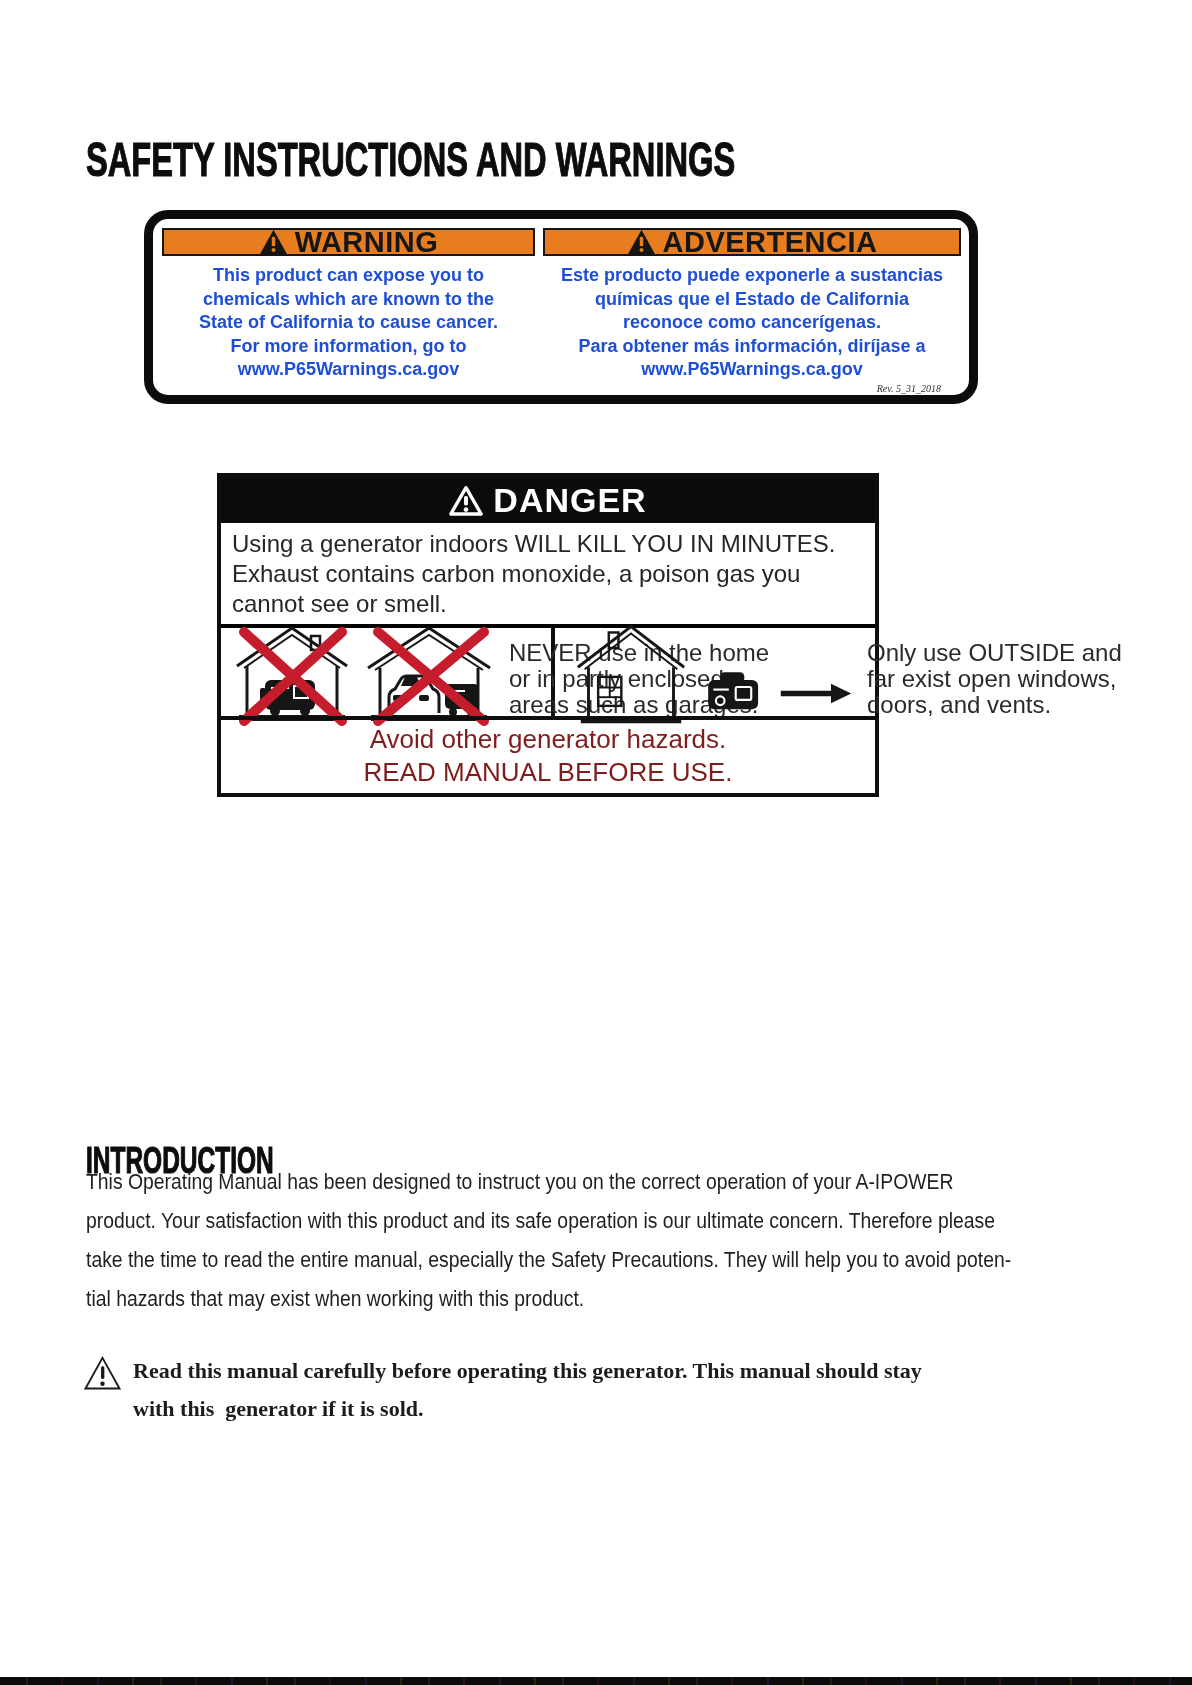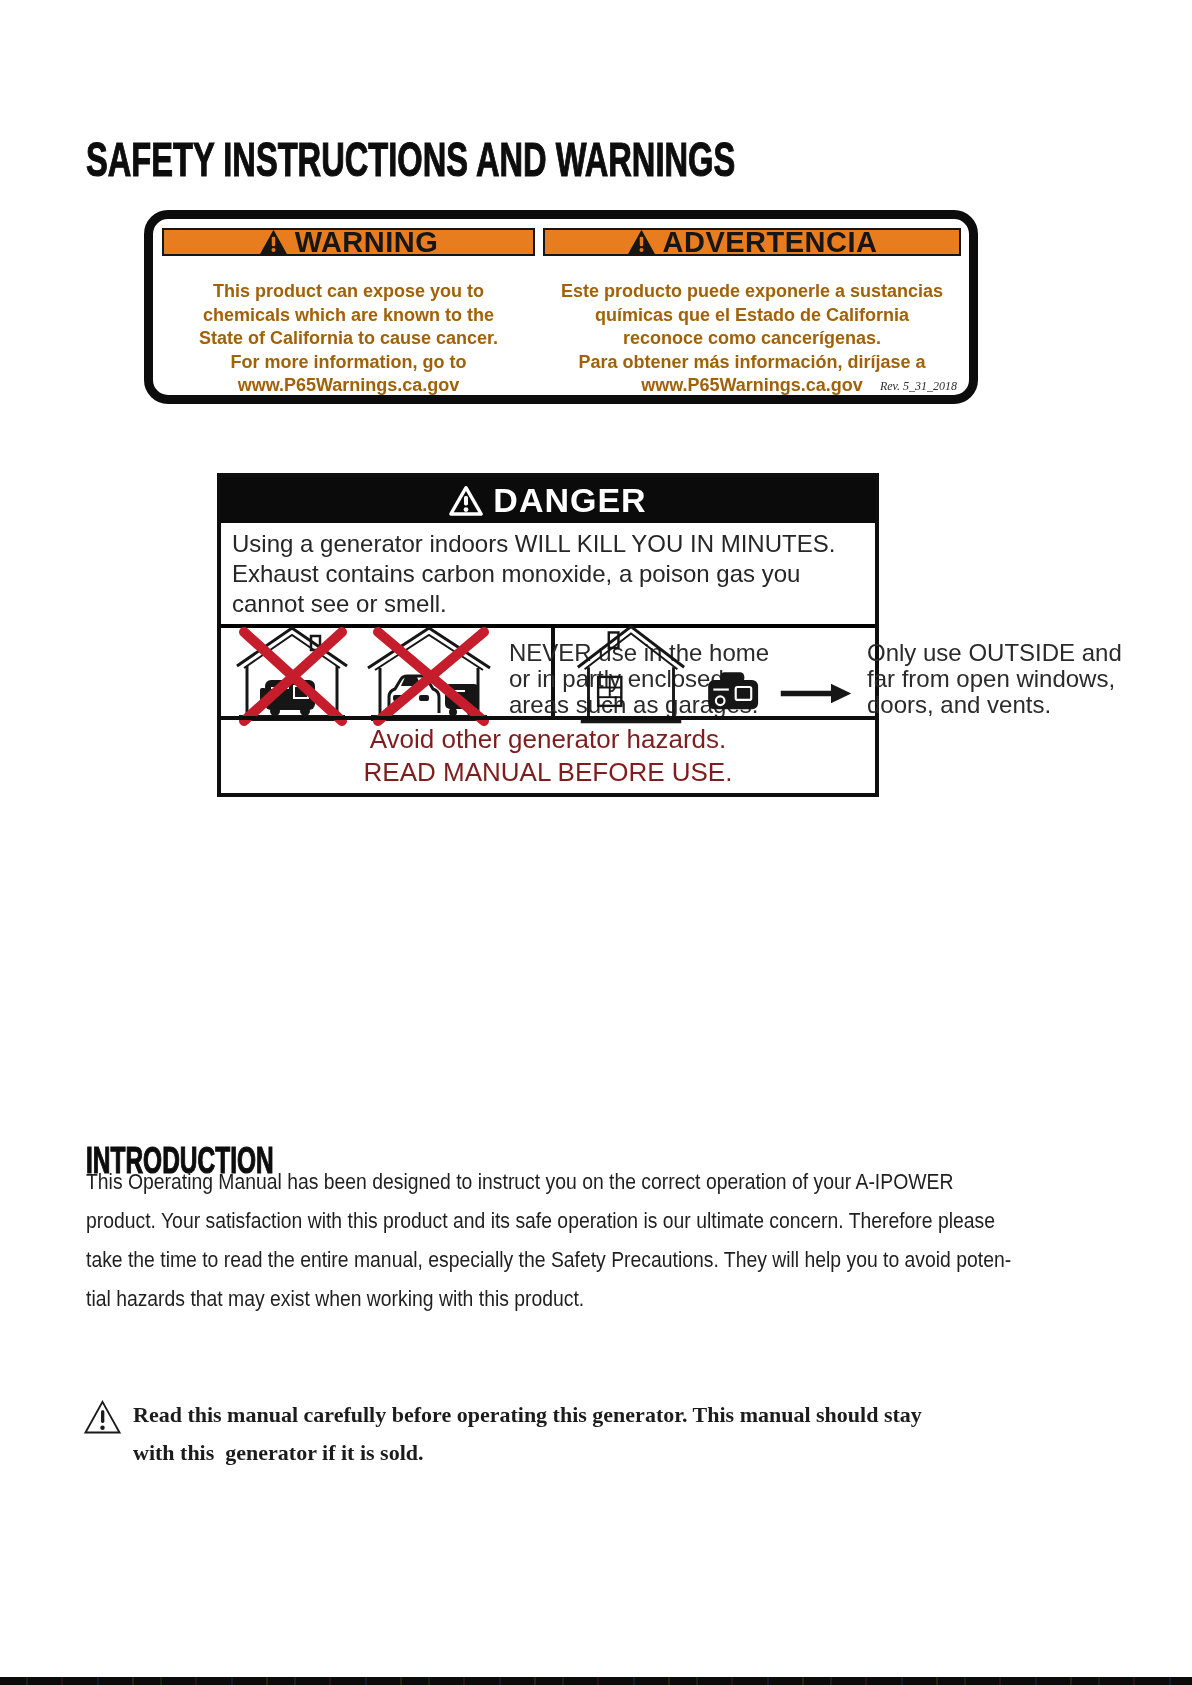--- a/index.html
+++ b/index.html
@@ -25,24 +25,24 @@
     border:9px solid #0c0c0c;border-radius:24px;background:#fff;box-sizing:border-box;
   }
   .prop65-col{position:absolute;top:9px;}
   .prop65-col.col-left{left:9px;width:373px;}
   .prop65-col.col-right{left:390px;width:418px;}
   .prop65-header{
     height:28px;background:var(--orange);border:2px solid var(--ink);box-sizing:border-box;
     display:flex;align-items:center;justify-content:center;gap:7px;
     font-size:29px;font-weight:700;color:var(--ink);letter-spacing:0.5px;
   }
-  .prop65-body{margin-top:24px;text-align:center;font-weight:700;font-size:18px;line-height:23.5px;color:#a16207;}
+  .prop65-body{margin-top:8px;text-align:center;font-weight:700;font-size:18px;line-height:23.5px;color:#1d4ed8;}
   .p65-line{white-space:pre;}
   .rev-label{
-    position:absolute;right:12px;bottom:1px;font-size:12px;font-style:italic;color:#2e2e2e;
+    position:absolute;right:28px;bottom:1px;font-size:10px;font-style:italic;color:#2e2e2e;
     font-family:"Liberation Serif", serif;
   }
 
   
   .danger-box{
     position:absolute;left:217px;top:473px;width:662px;height:324px;
     border:4px solid #0e0e0e;box-sizing:border-box;background:#fff;
     display:flex;flex-direction:column;
   }
   .danger-header{
@@ -65,21 +65,21 @@
   .danger-footer{
     flex:0 0 auto;border-top:4px solid #0e0e0e;text-align:center;
     font-size:26px;line-height:33px;color:#7f1d1d;padding:3px 16px 4px;
   }
 
   
   .intro-body{position:absolute;left:86px;top:1162px;width:1160px;
     font-size:22px;line-height:39px;color:#1f1f1f;
     transform:scaleX(0.88);transform-origin:left top;}
   .intro-line{white-space:pre;}
-  .note-block{position:absolute;left:84px;top:1396px;display:flex;align-items:flex-start;gap:12px;}
+  .note-block{position:absolute;left:84px;top:1352px;display:flex;align-items:flex-start;gap:12px;}
   .note-icon-wrap{flex:0 0 auto;margin-top:4px;}
   .note-text{
     font-family:"Liberation Serif", serif;font-weight:700;font-size:22px;line-height:38px;color:#1c1c1c;
   }
   .note-line{white-space:pre;}
 
   
   .scan-bar{
     position:absolute;left:0;top:1677px;width:1192px;height:8px;
     background:repeating-linear-gradient(90deg,
@@ -244,21 +244,21 @@
         </span>
         <span style="margin-top:38px;">
           <svg viewBox="0 0 84 26" width="74" height="23">
             <line x1="2" y1="13" x2="61" y2="13" stroke="#161616" stroke-width="6"></line>
             <polygon points="59,2 82,13 59,24" fill="#161616"></polygon>
           </svg>
         </span>
       </div>
       <div class="picto-caption">
         <div class="p65-line">Only use OUTSIDE and</div>
-        <div class="p65-line">far from open windows,</div>
+        <div class="p65-line">far exist open windows,</div>
         <div class="p65-line">doors, and vents.</div>
       </div>
     </div>
   </div>
 
   <div class="danger-footer">
     <div class="p65-line">Avoid other generator hazards.</div>
     <div class="p65-line">READ MANUAL BEFORE USE.</div>
   </div>
 </div>

